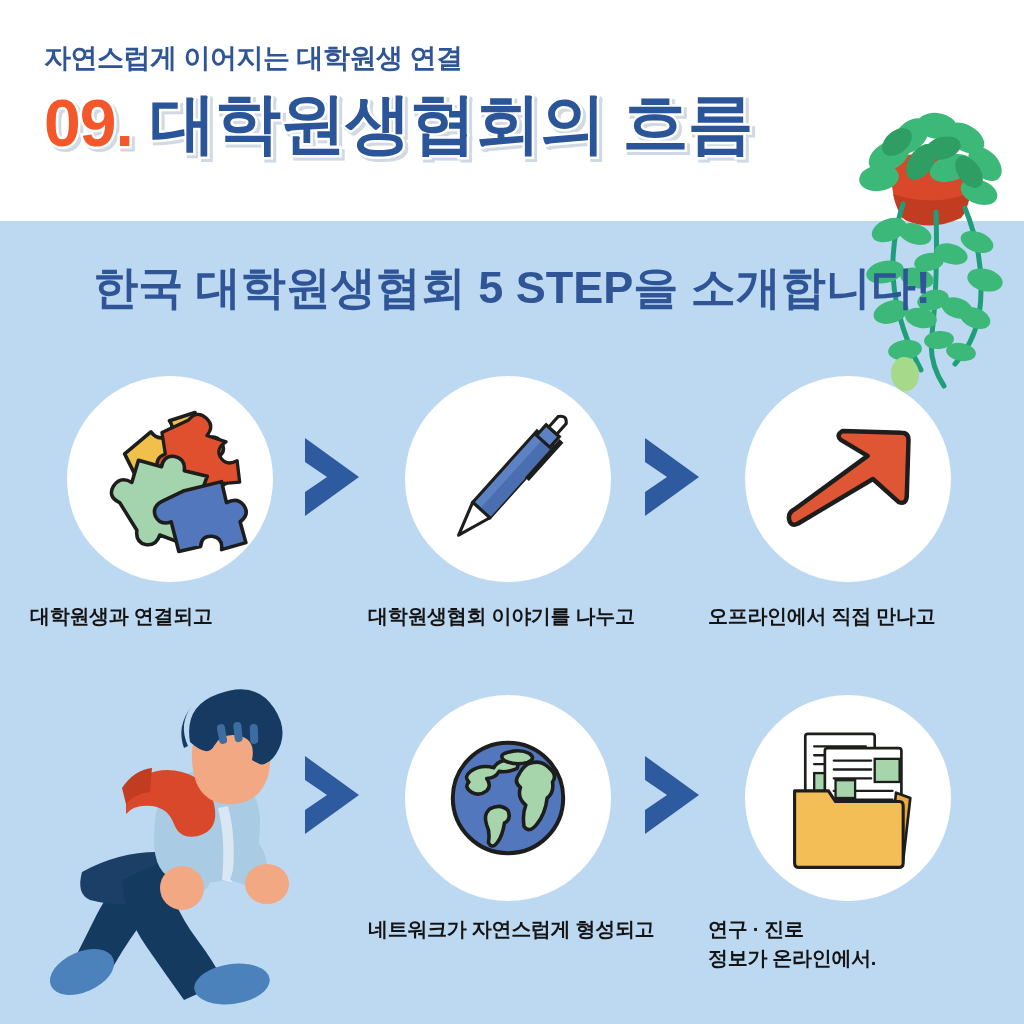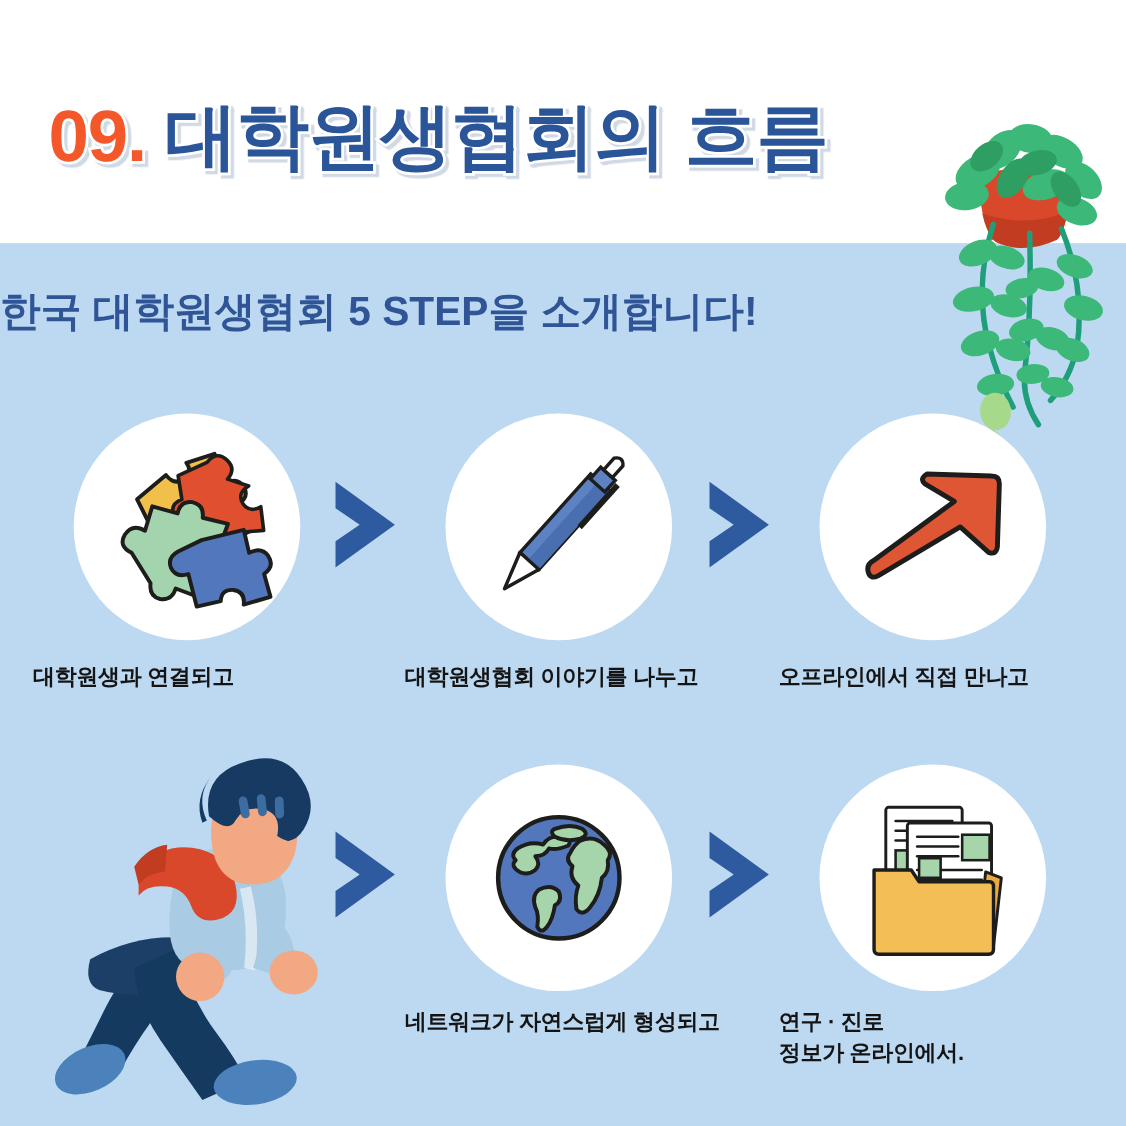--- a/index.html
+++ b/index.html
@@ -49,21 +49,22 @@
   .title .rest {
     color:#2a5599;
     -webkit-text-stroke: 5px #ffffff;
     paint-order: stroke fill;
     filter: drop-shadow(3px 3px 0 rgba(170,185,205,.55));
   }
 
   
   .subtitle {
     position:absolute; left:0; top:258px; width:1024px;
-    font-size:37px; font-weight:600; letter-spacing:0px;
+    text-align:center;
+    font-size:45px; font-weight:600; letter-spacing:0px;
     color:#2f5596;
   }
 
   
   .plant { position:absolute; left:833px; top:112px; width:196px; height:312px; }
 
   
   .node {
     position:absolute;
     width:206px; height:206px;
@@ -106,20 +107,21 @@
   .runner { position:absolute; left:22px; top:672px; width:300px; height:352px; }
 </style>
 </head>
 <body>
 
 <div id="page">
 
   <div class="band-white"></div>
   <div class="band-blue"></div>
 
+  <div class="eyebrow">자연스럽게 이어지는 대학원생 연결</div>
   <div class="title">
     <span class="num">09.</span>
     <span class="rest">대학원생협회의 흐름</span>
   </div>
 
   <div class="plant">
     <svg viewBox="0 0 196 312" width="196" height="312">
 
       <path d="M57 48 q44 -16 84 4 q-4 42 -14 52 q-30 14 -58 2 q-12 -22 -12 -58z" fill="#d9482a"></path>
       <path d="M60 82 q42 14 78 -2 q-4 20 -10 26 q-30 14 -56 2 q-9 -10 -12 -26z" fill="#c23c22"></path>

